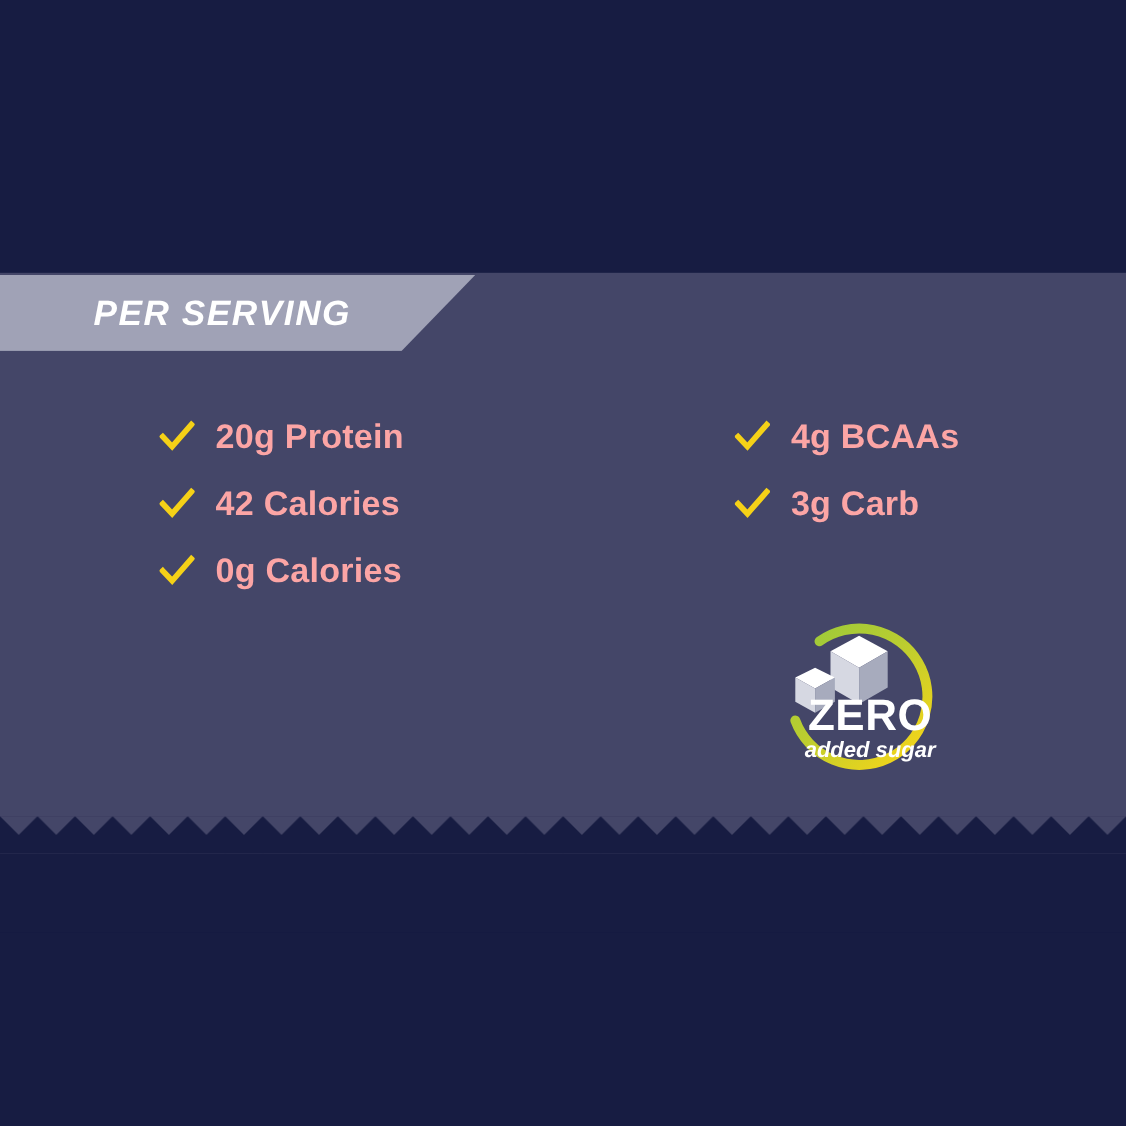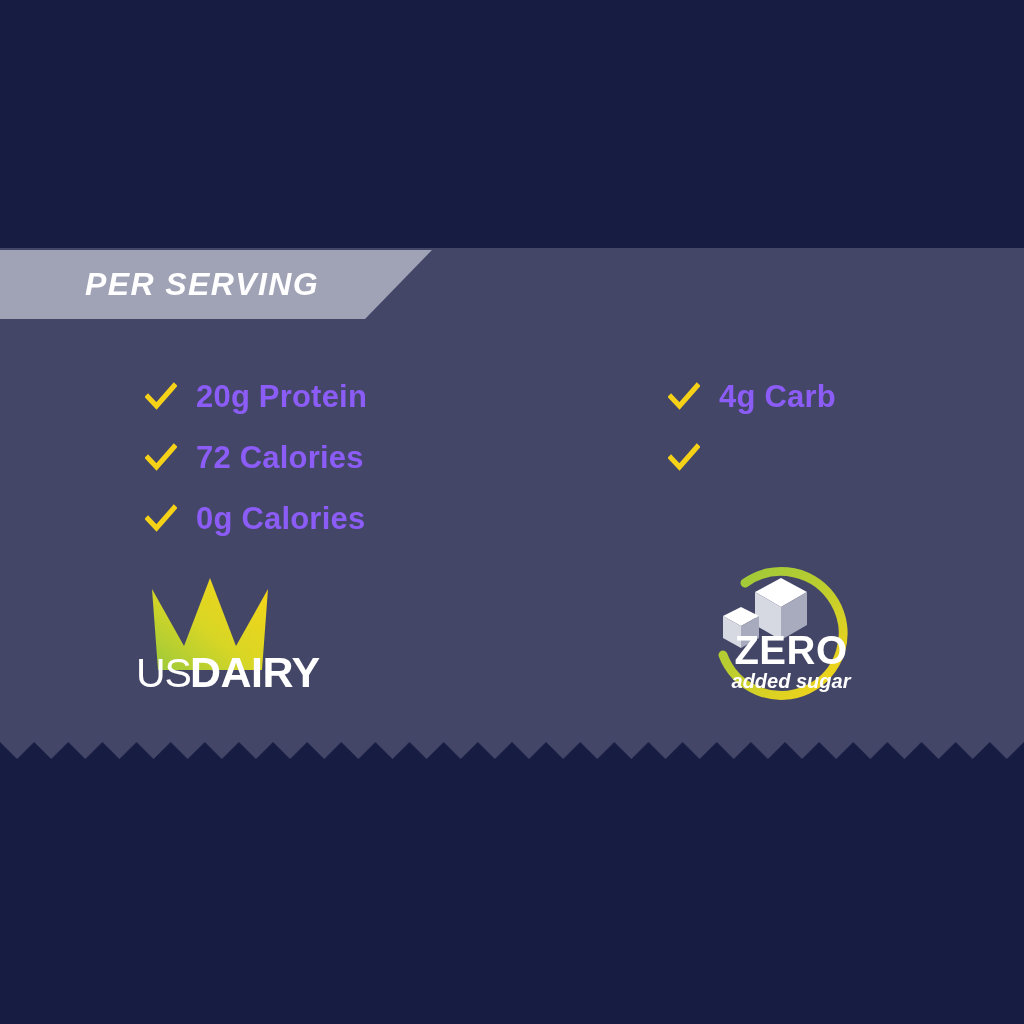--- a/index.html
+++ b/index.html
@@ -69,21 +69,21 @@
     align-items: center;
     height: 61px;
   }
   .check-icon {
     width: 32px;
     height: 32px;
     flex: 0 0 32px;
     display: block;
   }
   .nutri-label {
-    color: #8b5cf6;
+    color: #fca5a5;
     font-size: 31px;
     font-weight: bold;
     letter-spacing: 0.2px;
     margin-left: 19px;
     white-space: nowrap;
   }
 
   
   #badges {
     position: absolute;
@@ -130,69 +130,51 @@
       <svg class="check-icon" viewBox="0 0 32 32">
         <path d="M3 16 L11.5 25 L29 5" fill="none" stroke="#f5d117" stroke-width="5.2" stroke-linecap="square" stroke-linejoin="miter"></path>
       </svg>
       <span class="nutri-label">20g Protein</span>
     </div>
 
     <div class="nutri-row">
       <svg class="check-icon" viewBox="0 0 32 32">
         <path d="M3 16 L11.5 25 L29 5" fill="none" stroke="#f5d117" stroke-width="5.2" stroke-linecap="square" stroke-linejoin="miter"></path>
       </svg>
-      <span class="nutri-label">72 Calories</span>
+      <span class="nutri-label">42 Calories</span>
     </div>
 
     <div class="nutri-row">
       <svg class="check-icon" viewBox="0 0 32 32">
         <path d="M3 16 L11.5 25 L29 5" fill="none" stroke="#f5d117" stroke-width="5.2" stroke-linecap="square" stroke-linejoin="miter"></path>
       </svg>
       <span class="nutri-label">0g Calories</span>
     </div>
   </div>
 
   <div class="nutri-col" id="col-right">
 
     <div class="nutri-row">
       <svg class="check-icon" viewBox="0 0 32 32">
         <path d="M3 16 L11.5 25 L29 5" fill="none" stroke="#f5d117" stroke-width="5.2" stroke-linecap="square" stroke-linejoin="miter"></path>
       </svg>
-      <span class="nutri-label">4g Carb</span>
-    </div>
-
-
-    <div class="nutri-row">
-      <svg class="check-icon" viewBox="0 0 32 32">
-        <path d="M3 16 L11.5 25 L29 5" fill="none" stroke="#f5d117" stroke-width="5.2" stroke-linecap="square" stroke-linejoin="miter"></path>
-      </svg>
+      <span class="nutri-label">4g BCAAs</span>
+    </div>
+
+
+    <div class="nutri-row">
+      <svg class="check-icon" viewBox="0 0 32 32">
+        <path d="M3 16 L11.5 25 L29 5" fill="none" stroke="#f5d117" stroke-width="5.2" stroke-linecap="square" stroke-linejoin="miter"></path>
+      </svg>
+      <span class="nutri-label">3g Carb</span>
     </div>
   </div>
 
   <div id="badges">
 
-    <div class="badge" id="badge-usdairy">
-      <svg width="220" height="160" viewBox="0 0 220 160">
-        <defs>
-          <linearGradient id="gradCrown" x1="0" y1="1" x2="1" y2="0">
-            <stop offset="0%" stop-color="#9ac93b"></stop>
-            <stop offset="45%" stop-color="#d8d625"></stop>
-            <stop offset="100%" stop-color="#f7d518"></stop>
-          </linearGradient>
-        </defs>
-
-        <g>
-          <path d="M22 29 L54 86 L80 18 L106 86 L138 29 L132 110 L28 110 Z" fill="url(#gradCrown)"></path>
-        </g>
-
-        <text x="6" y="127" font-family="'Liberation Sans', sans-serif" font-size="41" font-weight="500" fill="#ffffff" letter-spacing="-1">US</text>
-        <text x="60" y="127" font-family="'Liberation Sans', sans-serif" font-size="43" font-weight="bold" fill="#ffffff" letter-spacing="-0.5">DAIRY</text>
-      </svg>
-
-    </div>
 
 
     <div class="badge" id="badge-zerosugar">
       <svg width="175" height="160" viewBox="0 0 175 160">
         <defs>
           <linearGradient id="gradRing2" x1="0" y1="0" x2="0.9" y2="1">
             <stop offset="0%" stop-color="#9ac93b"></stop>
             <stop offset="45%" stop-color="#b9cd30"></stop>
             <stop offset="100%" stop-color="#f7d518"></stop>
           </linearGradient>

